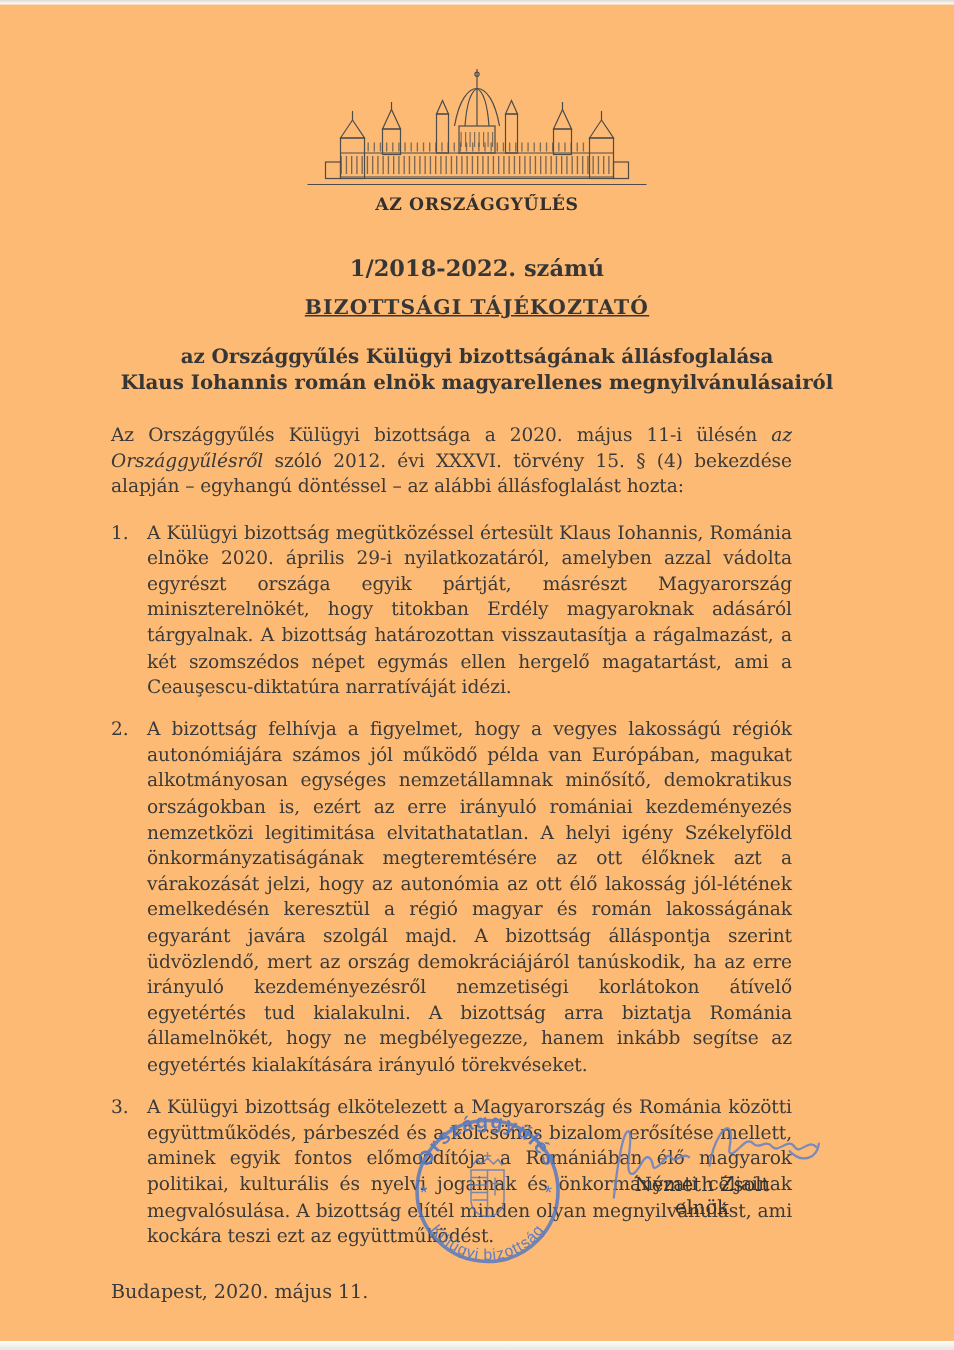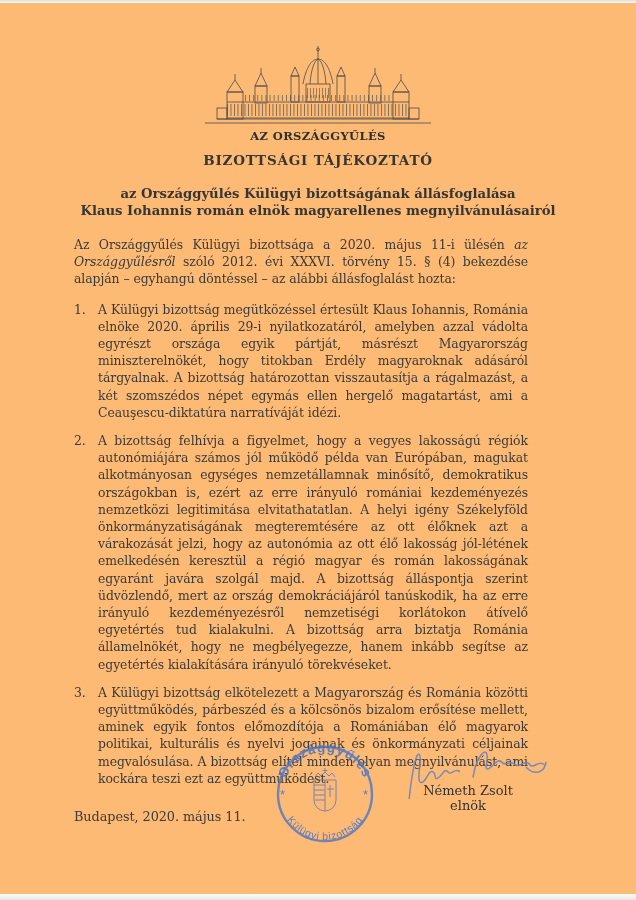--- a/index.html
+++ b/index.html
@@ -44,20 +44,21 @@
     font-weight:bold;
     color:#363636;
   }
   .doc-type{
     margin-top:9px;
     text-align:center;
     font-size:13.5px;
     font-weight:bold;
     letter-spacing:.8px;
     color:#363636;
+    text-decoration:underline;
   }
   .subtitle{
     margin-top:17px;
     text-align:center;
     font-size:13.2px;
     font-weight:bold;
     line-height:17px;
     color:#363636;
   }
   .body-col{
@@ -151,20 +152,21 @@
       <line class="thin" x1="115" y1="17" x2="115" y2="42"></line>
       <path class="thin" d="M107,42 C108,28 111,19 115,17"></path>
       <path class="thin" d="M123,42 C122,28 119,19 115,17"></path>
 
       <line class="thin" x1="115" y1="17" x2="115" y2="4"></line>
       <circle class="thin" cx="115" cy="7.5" r="1.4"></circle>
     </svg>
     <div class="org-name">AZ ORSZÁGGYŰLÉS</div>
   </div>
 
+  <div class="doc-number">1/2018-2022. számú</div>
   <div class="doc-type">BIZOTTSÁGI TÁJÉKOZTATÓ</div>
   <div class="subtitle">
     <div>az Országgyűlés Külügyi bizottságának állásfoglalása</div>
     <div>Klaus Iohannis román elnök magyarellenes megnyilvánulásairól</div>
   </div>
 
   <div class="body-col">
     <p class="intro" style="margin:0;">
       <span>Az Országgyűlés Külügyi bizottsága a 2020. május 11-i ülésén </span><span class="it">az Országgyűlésről</span><span> szóló 2012. évi XXXVI. törvény 15. § (4) bekezdése alapján – egyhangú döntéssel – az alábbi állásfoglalást hozta:</span>
     </p>

